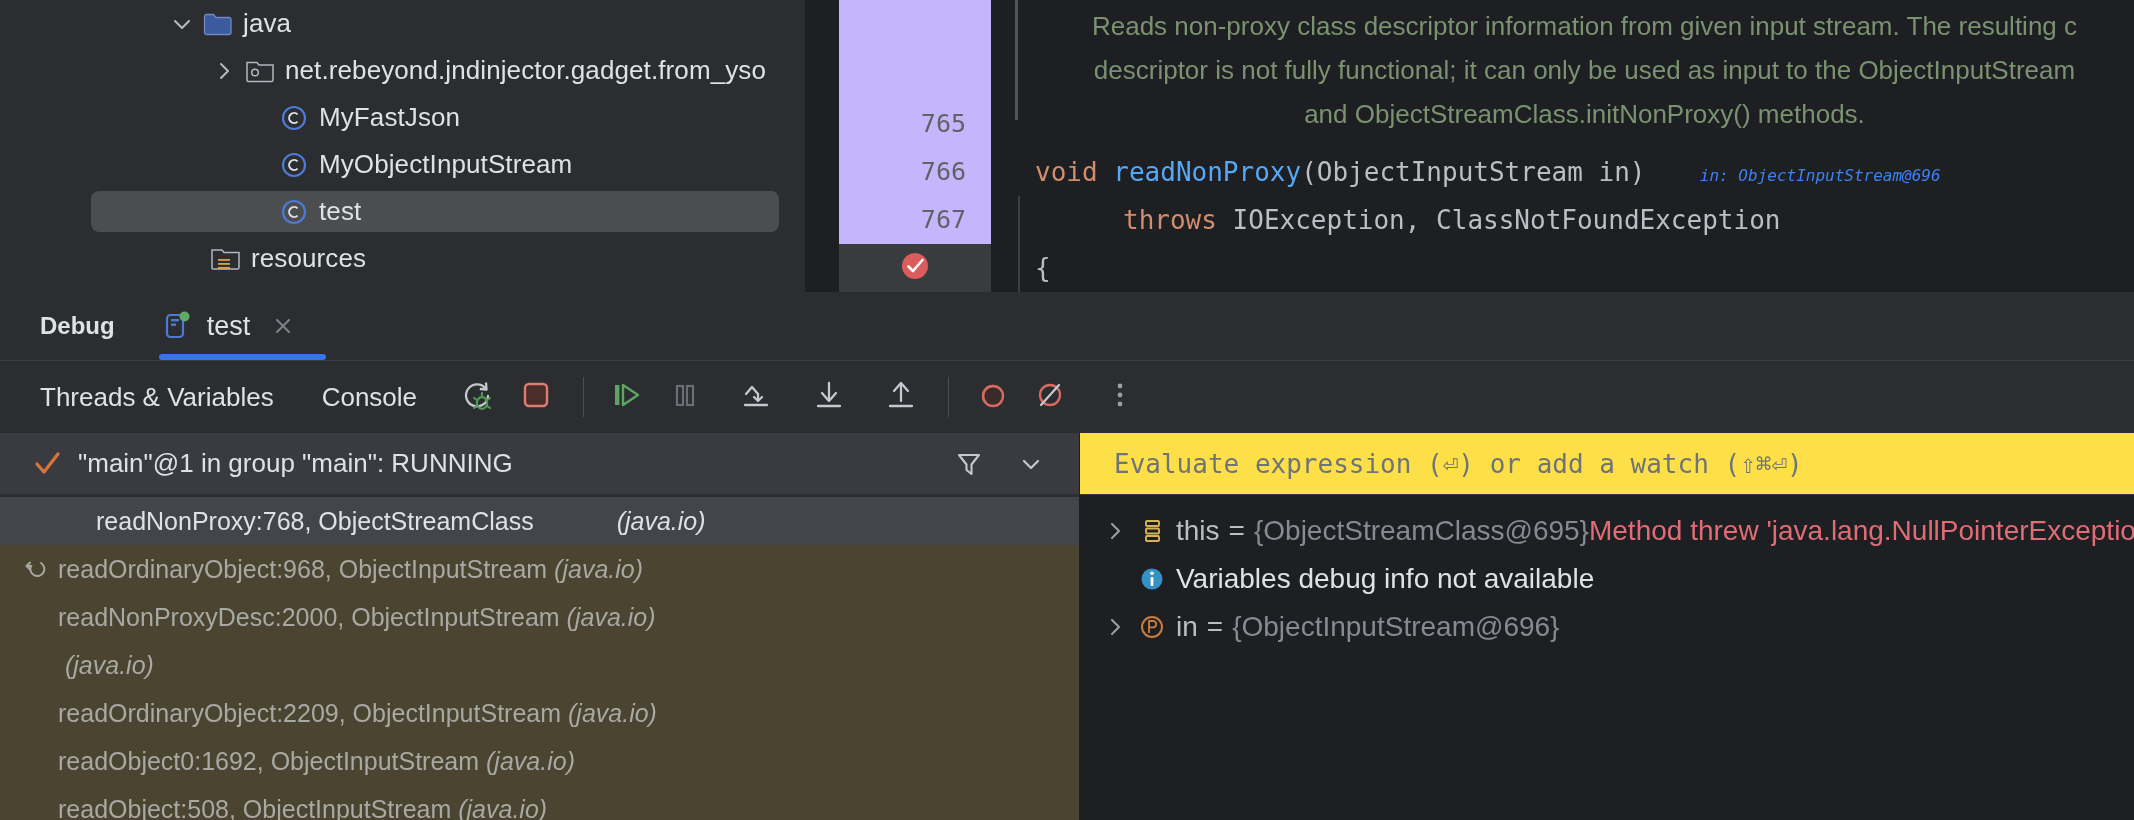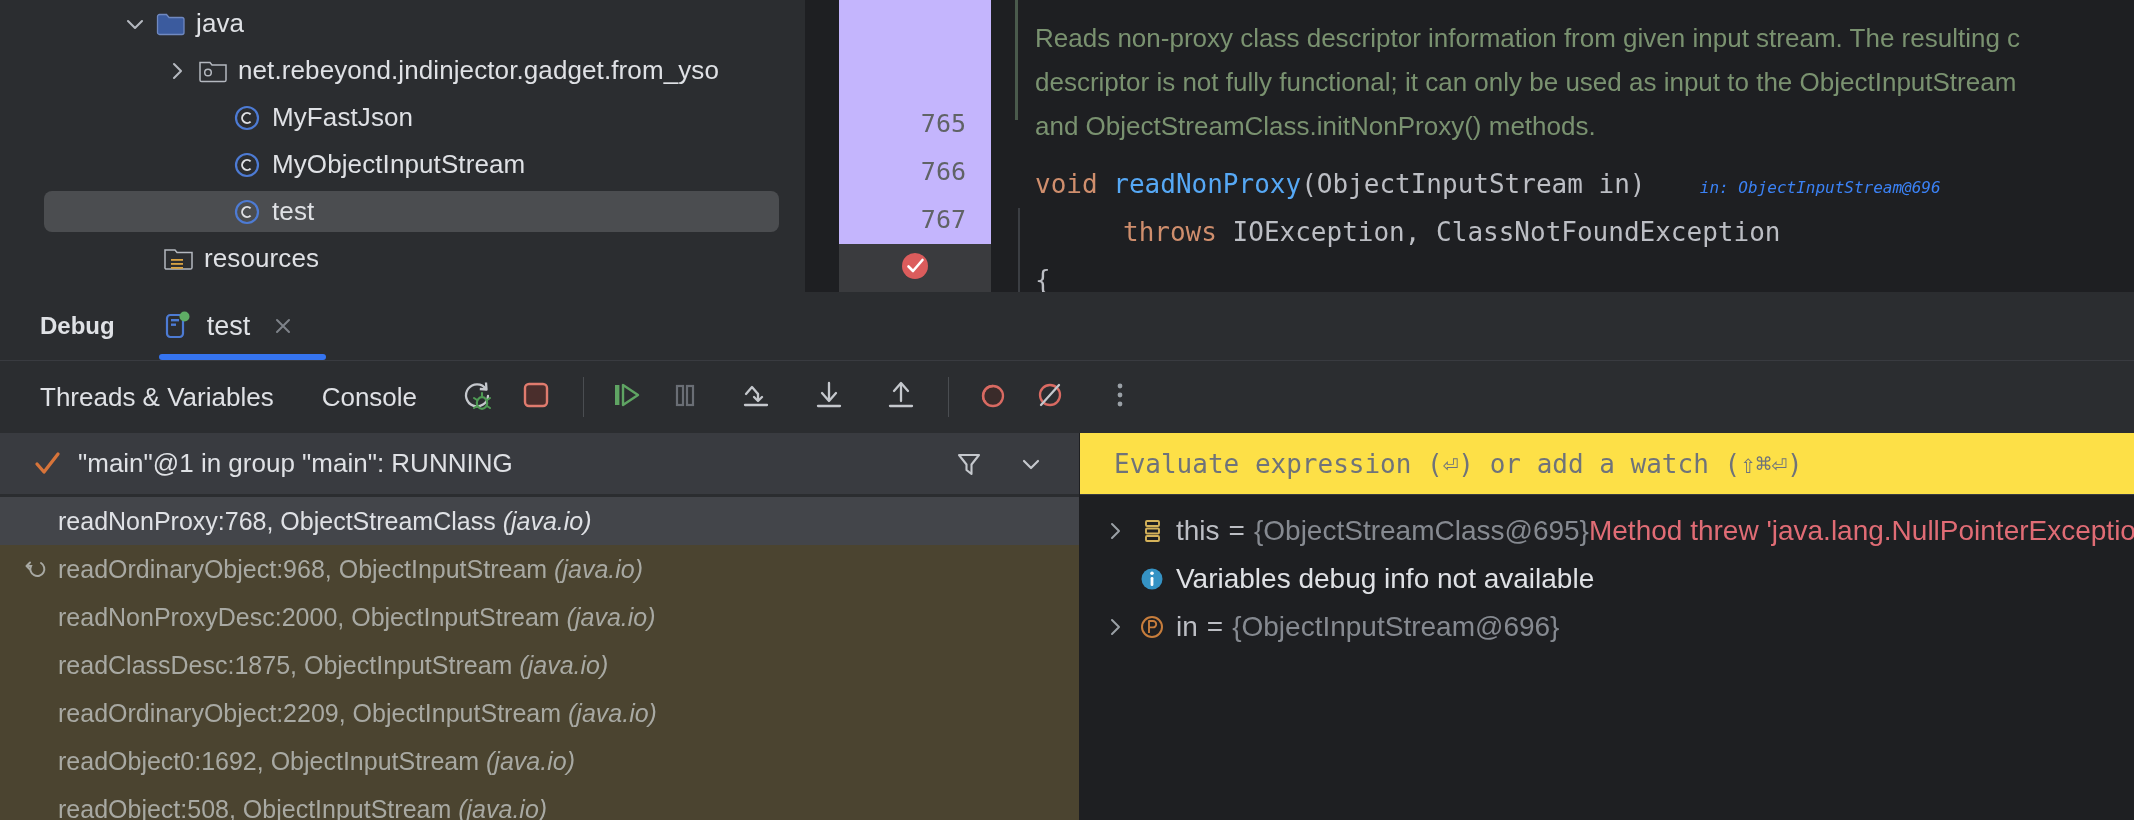--- a/index.html
+++ b/index.html
@@ -15,20 +15,21 @@
   
   .top { display: flex; height: 292px; flex: 0 0 292px; position: relative; }
 
   
   .tree {
     width: 806px; flex: 0 0 806px;
     background: #2b2d30;
     position: relative;
     padding-top: 0px;
     border-right: 1px solid #1e1f22;
+    padding-left: 47px;
   }
   .tree-row {
     height: 47px; display: flex; align-items: center;
     color: #dfe1e5; font-size: 26px; letter-spacing: .1px;
     white-space: nowrap; position: relative;
   }
   .tree-row.selected-row { }
   .tree-sel-bg {
     position: absolute; left: 44px; right: 26px; top: 3px; bottom: 3px;
     background: #4b4d50; border-radius: 8px;
@@ -53,21 +54,21 @@
   .ln {
     height: 48px; line-height: 48px; text-align: right; padding-right: 25px;
     color: #606366; font-family: "DejaVu Sans Mono", monospace; font-size: 25px;
   }
   .bp-cell { height: 48px; display:flex; align-items:center; justify-content:center; background:#3a3b3e; }
 
   
   .editor {
     flex: 1 1 auto; background: #1e1f22; position: relative; overflow: hidden;
   }
-  .doc-block { position: relative; padding-left: 44px; padding-top: 16px; }
+  .doc-block { position: relative; padding-left: 44px; padding-top: 4px; text-align: center; }
   .doc-bar {
     position: absolute; left: 24px; top: 0px; width: 3px; height: 120px;
     background: #4a5a4c;
   }
   .doc-line {
     color: #7a9270; font-size: 26px; line-height: 44px; white-space: nowrap;
   }
   .code-line {
     height: 48px; line-height: 48px; white-space: nowrap;
     font-family: "DejaVu Sans Mono", monospace; font-size: 26px;
@@ -119,21 +120,21 @@
   .thread-check { margin-right: 16px; display: inline-flex; }
   .thread-label { color: #dfe1e5; font-size: 26px; white-space: nowrap; }
   .thread-spacer { flex: 1 1 auto; }
   .th-icon { width: 48px; height: 48px; display: inline-flex; align-items: center; justify-content: center; }
 
   .frames { flex: 1 1 auto; background: #2b2d30; overflow: hidden; padding-top: 2px; }
   .frame-row {
     height: 48px; display: flex; align-items: center; padding-left: 22px;
     font-size: 25px; white-space: nowrap; color: #b4b8bf;
   }
-  .frame-row.selected { background: #43454a; color: #dfe1e5; padding-left: 22px; }
+  .frame-row.selected { background: #43454a; color: #dfe1e5; padding-left: 22px; gap: 38px; }
   .frame-row.lib { background: #4b4430; color: #a8a9a3; }
   .fr-gl { width: 36px; flex: 0 0 36px; display: inline-flex; align-items: center; justify-content: flex-start; }
   .fr-pkg { font-style: italic; }
 
   .eval-bar {
     height: 62px; background: #fde047; display: flex; align-items: center; padding-left: 34px;
     border-bottom: 1px solid #393b40;
   }
   .eval-ph { color: #6f737a; font-size: 26px; font-family: "DejaVu Sans Mono", monospace; white-space: nowrap; }
 
@@ -472,21 +473,20 @@
 
           <div class="frame-row lib">
             <span class="fr-gl"></span>
             <span>readNonProxyDesc:2000, ObjectInputStream</span>
             <span>&nbsp;</span>
               <span class="fr-pkg">(java.io)</span>
           </div>
 
           <div class="frame-row lib">
             <span class="fr-gl"></span>
-            <span>readClassDesc:1875, ObjectInputStream</span>
             <span>&nbsp;</span>
               <span class="fr-pkg">(java.io)</span>
           </div>
 
           <div class="frame-row lib">
             <span class="fr-gl"></span>
             <span>readOrdinaryObject:2209, ObjectInputStream</span>
             <span>&nbsp;</span>
               <span class="fr-pkg">(java.io)</span>
           </div>

